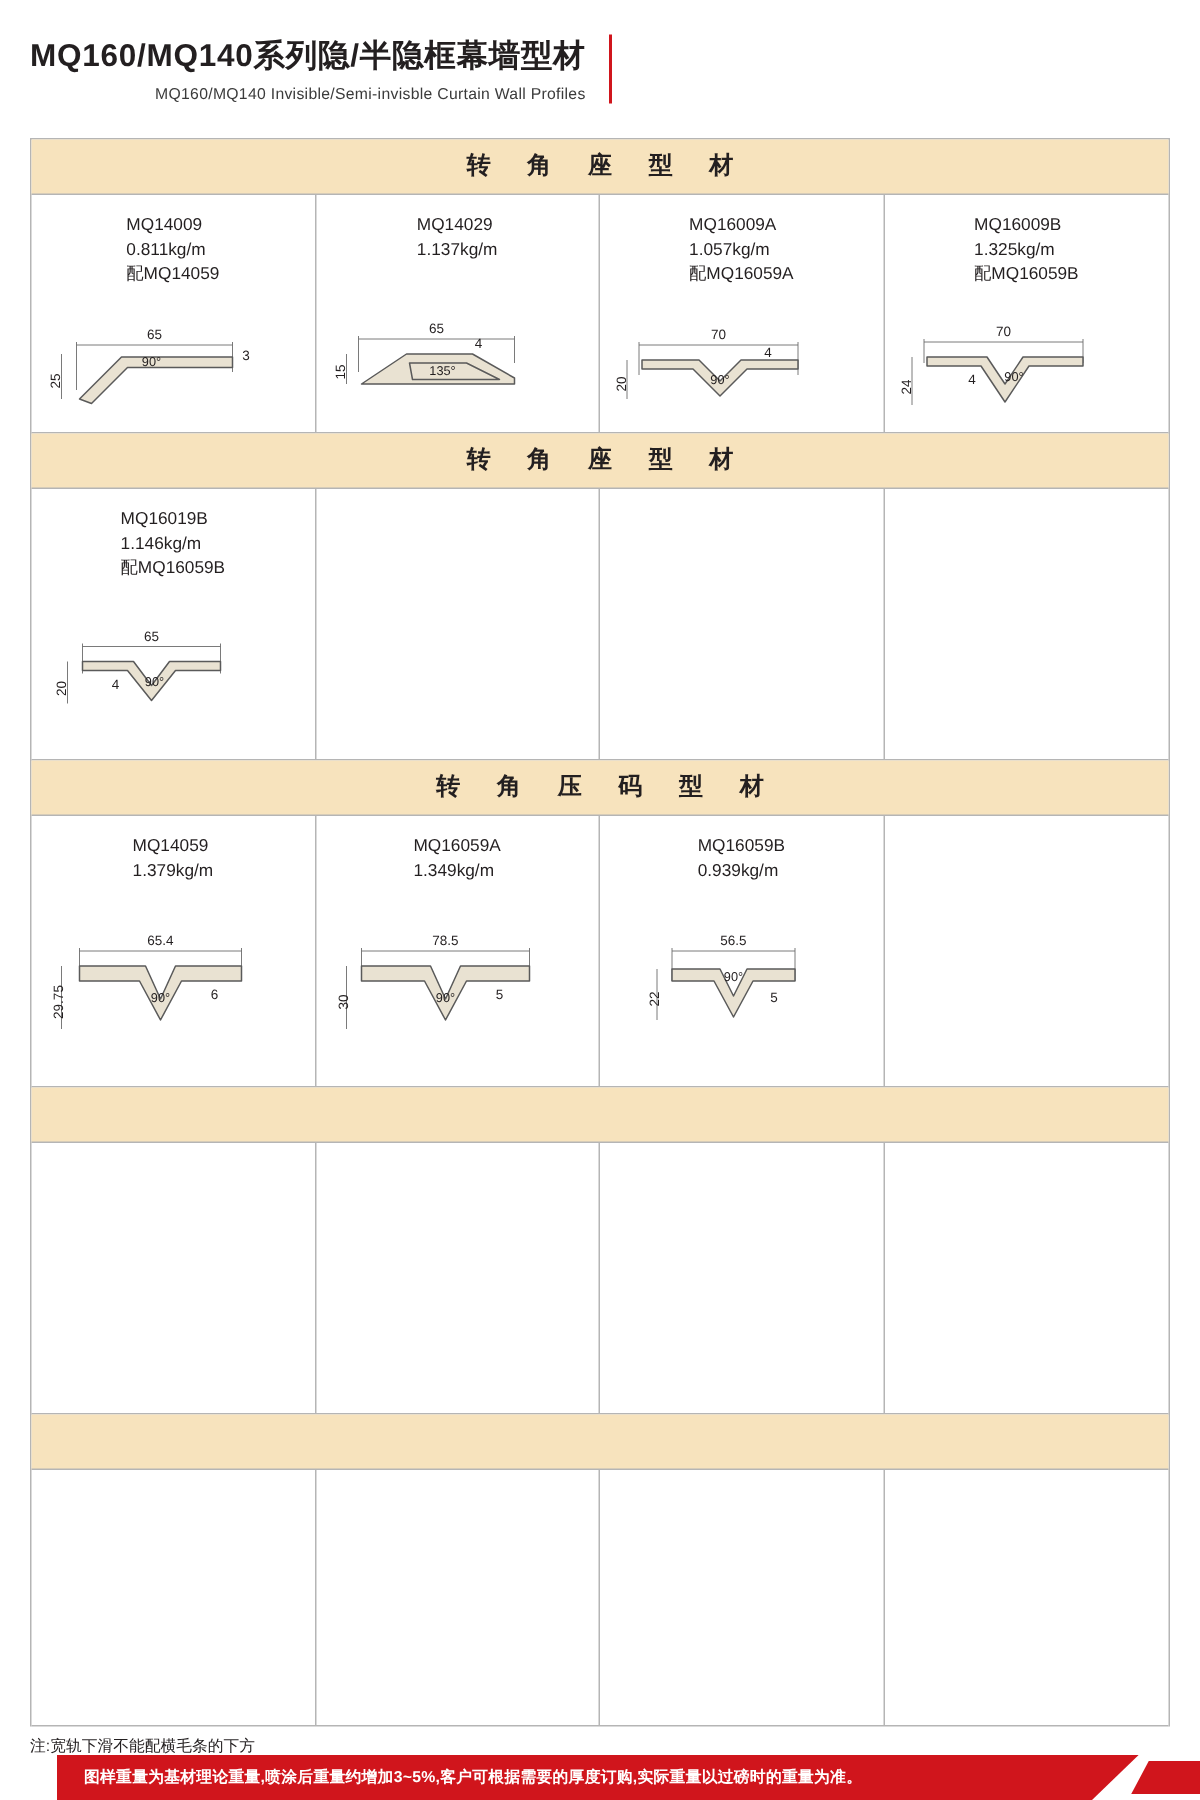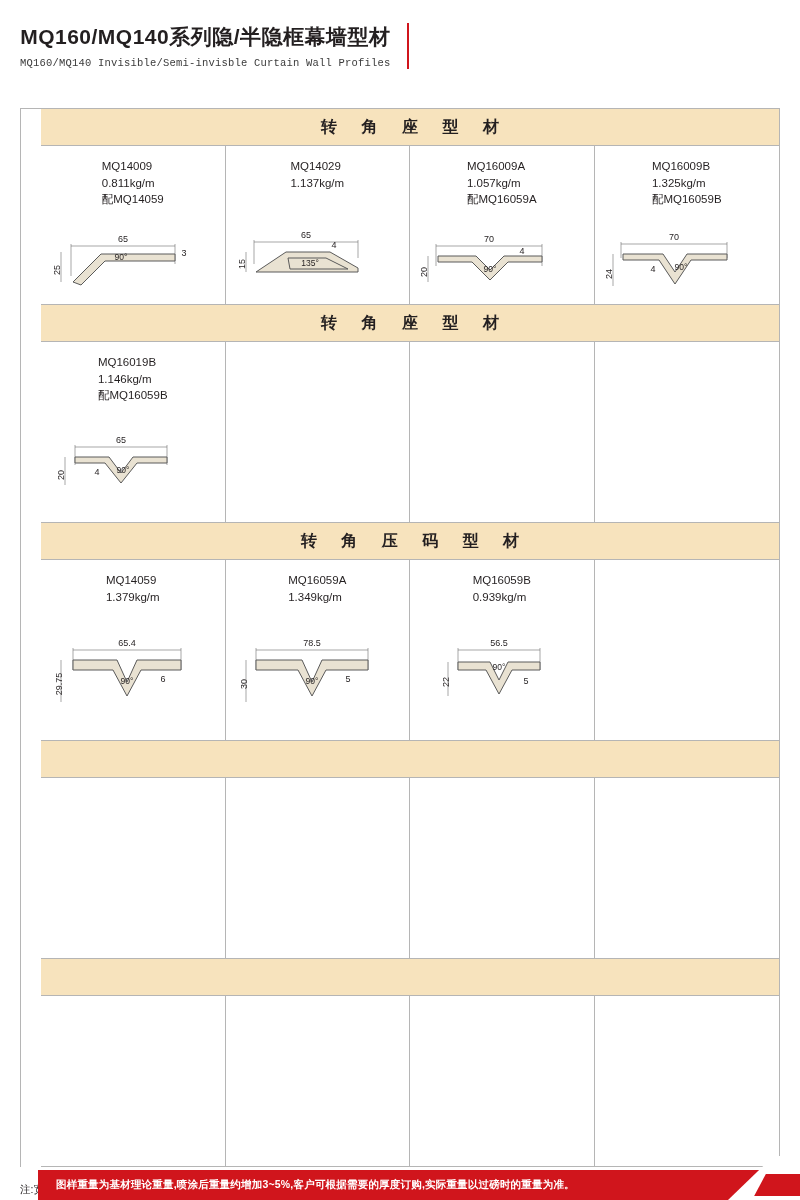--- a/index.html
+++ b/index.html
@@ -35,21 +35,20 @@
     letter-spacing:0.5px;
     color:#231f20;
     white-space:nowrap;
   }
   .title-en{
     font-size:10.5px;
     color:#3b3b3b;
     margin-top:6px;
     letter-spacing:0.2px;
     white-space:nowrap;
-    font-family:Liberation Mono, monospace;
   }
   .title-divider{
     width:2px;
     height:46px;
     background:#d0151c;
     margin:0 14px 0 0;
   }
   .logos{
     display:flex;
     align-items:center;
@@ -74,25 +73,24 @@
     border:1.5px solid #ffffff;
   }
   .logo-cqm:after{
     content:"";position:absolute;width:34px;height:34px;border-radius:50%;
     border:1.5px solid #ffffff;
   }
   .logo-txt{position:relative;z-index:2;font-size:11px;letter-spacing:0.5px;}
 
   
   .sheet{
-    margin:16px 20px;
+    margin:0 20px;
     border:1px solid #b5b5b5;
     border-bottom:none;
     box-sizing:border-box;
-    padding-left:20px;
   }
   .band{
     background:#f7e3bd;
     border-bottom:1px solid #b5b5b5;
     text-align:center;
     font-size:16px;
     font-weight:bold;
     letter-spacing:10px;
     padding:9px 0 9px 10px;
     color:#231f20;

